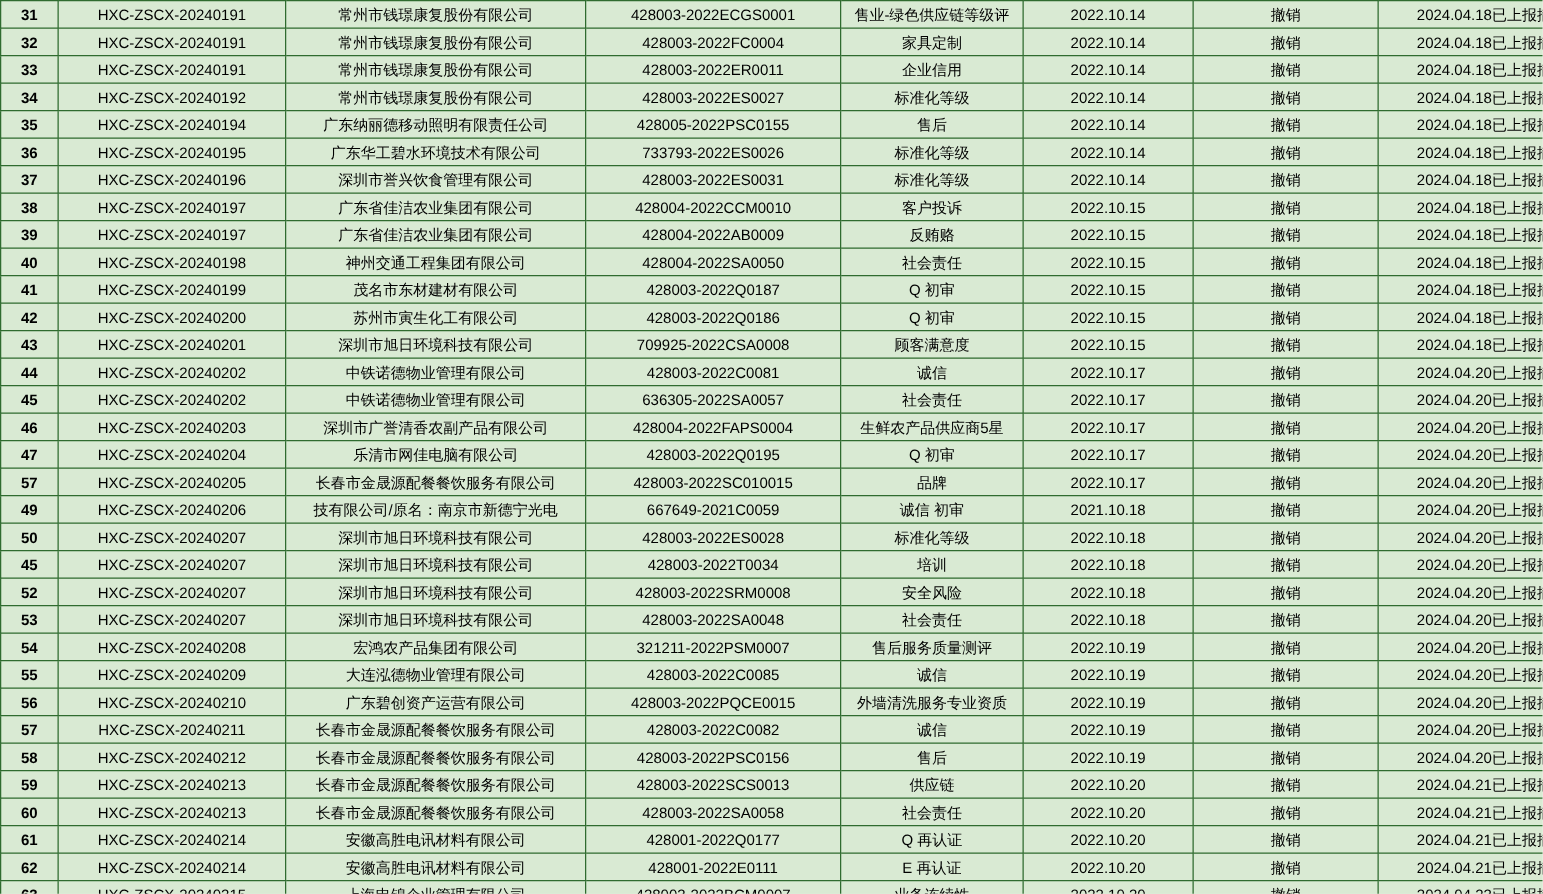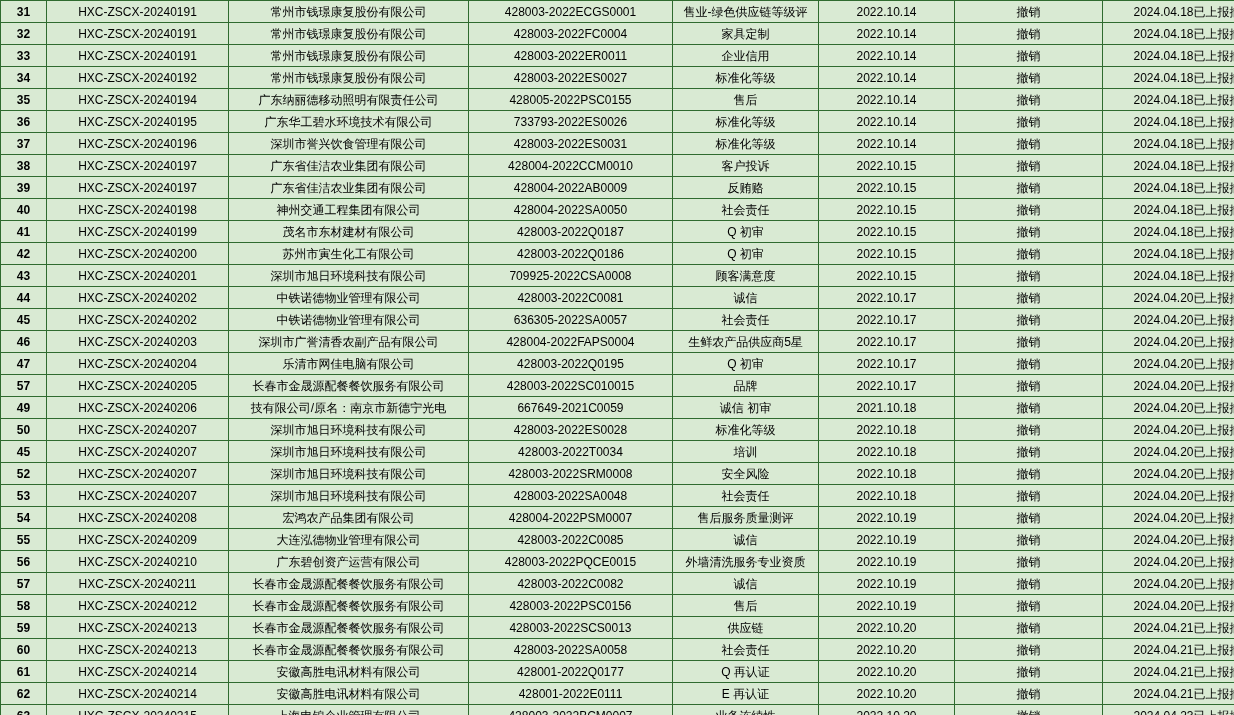--- a/index.html
+++ b/index.html
@@ -323,21 +323,21 @@
           <td class="cert clip">428003-2022SA0048</td>
           <td class="type clip">社会责任</td>
           <td class="date clip">2022.10.18</td>
           <td class="status clip">撤销</td>
           <td class="remark clip">2024.04.20已上报撤销</td>
         </tr>
         <tr>
           <td class="idx clip">54</td>
           <td class="code clip">HXC-ZSCX-20240208</td>
           <td class="name clip">宏鸿农产品集团有限公司</td>
-          <td class="cert clip">428004-2022PSM0007</td>
+          <td class="cert clip">321211-2022PSM0007</td>
           <td class="type clip">售后服务质量测评</td>
           <td class="date clip">2022.10.19</td>
           <td class="status clip">撤销</td>
           <td class="remark clip">2024.04.20已上报撤销</td>
         </tr>
         <tr>
           <td class="idx clip">55</td>
           <td class="code clip">HXC-ZSCX-20240209</td>
           <td class="name clip">大连泓德物业管理有限公司</td>
           <td class="cert clip">428003-2022C0085</td>

